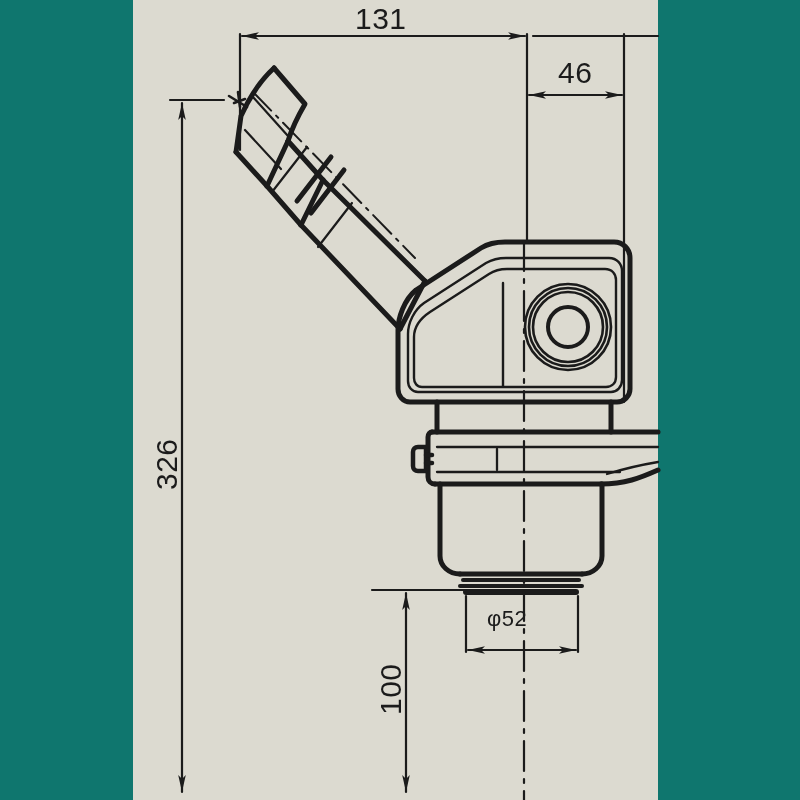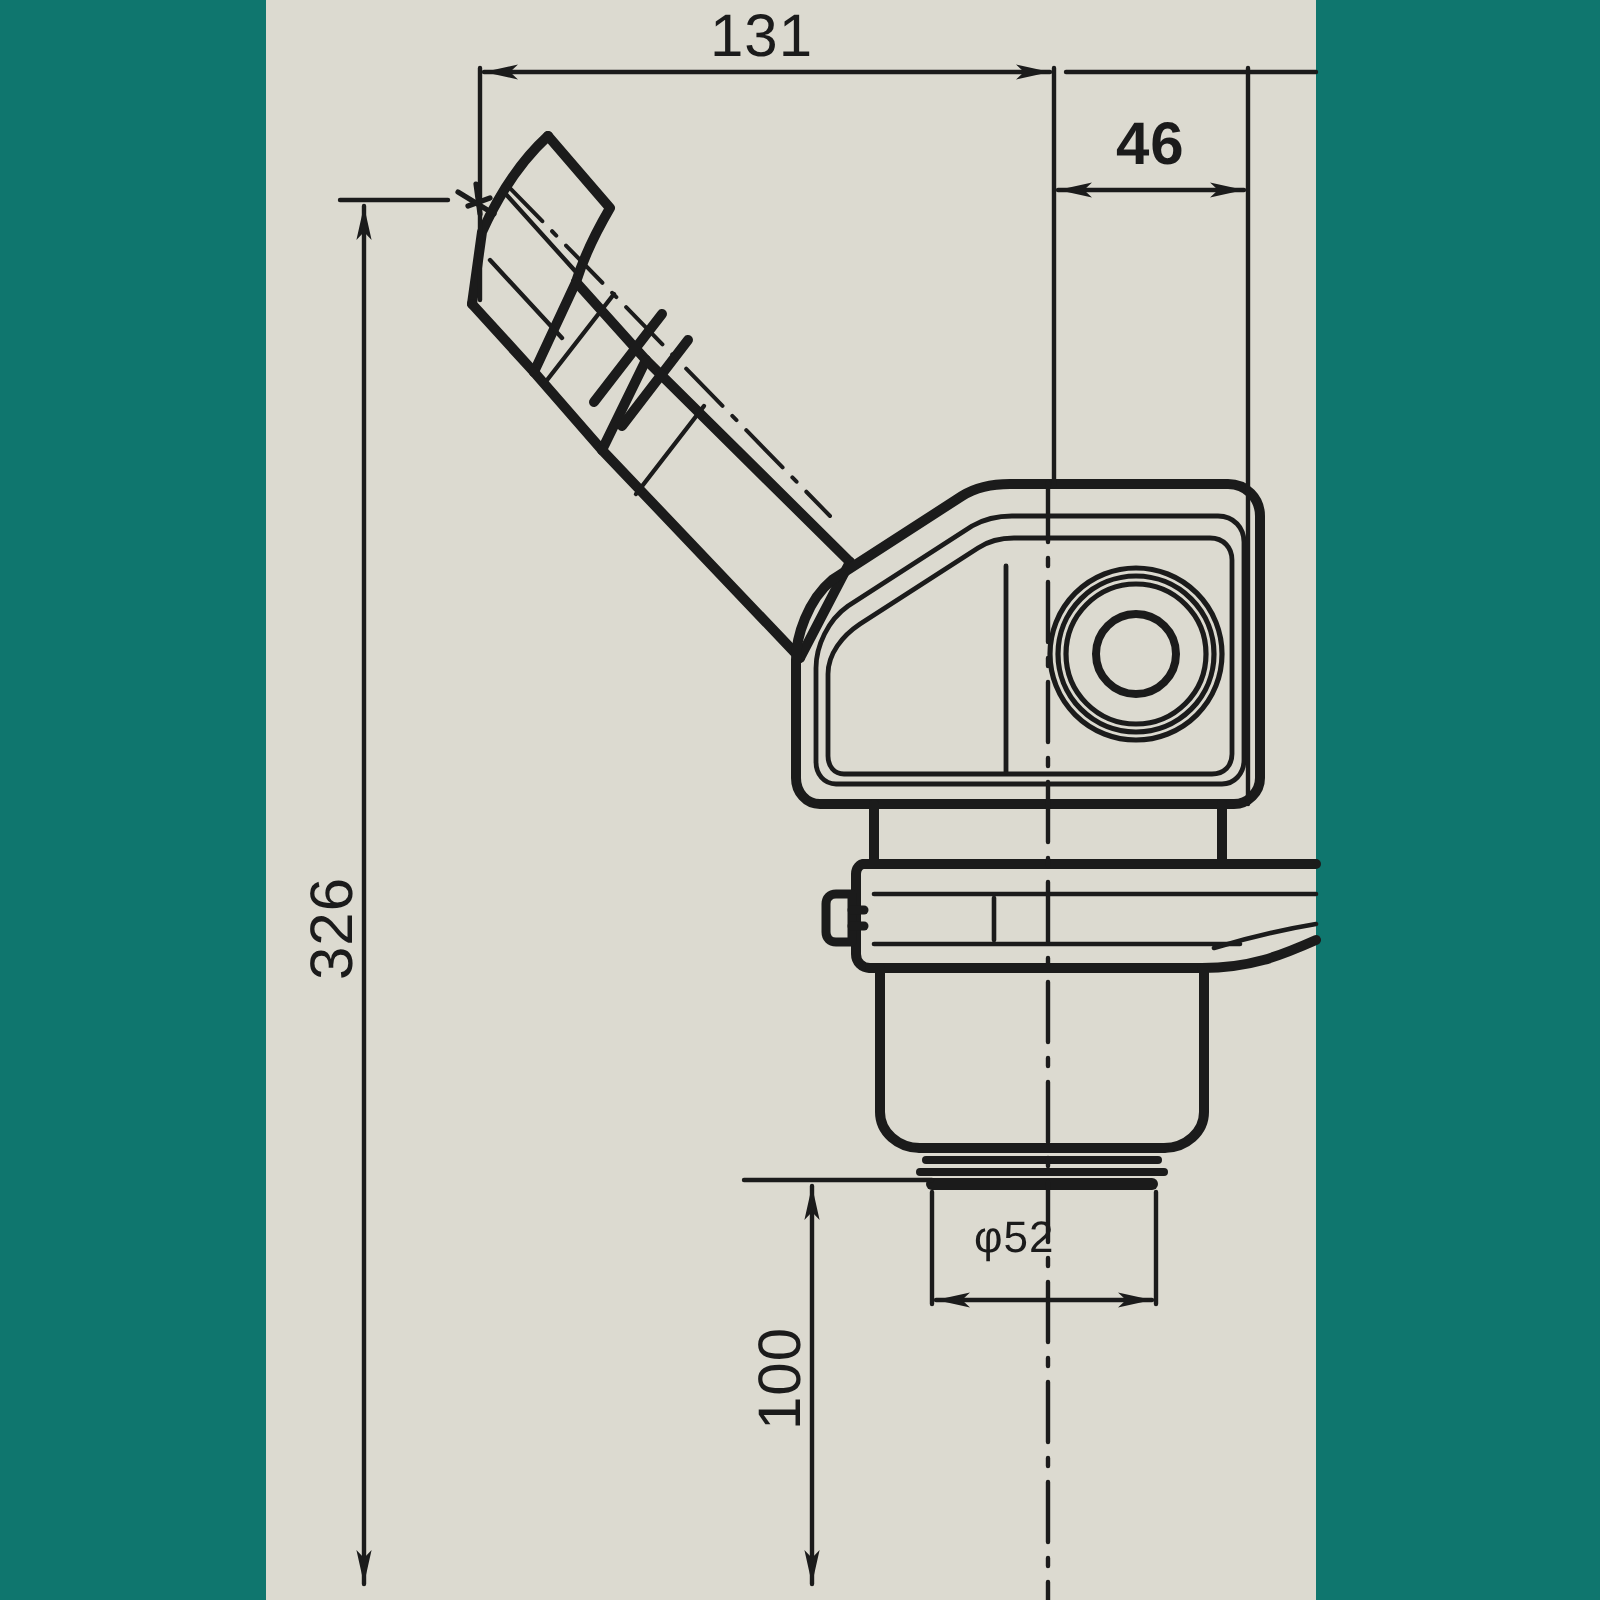--- a/index.html
+++ b/index.html
@@ -222,21 +222,21 @@
         <path d="M466,596 L466,652"></path>
         <path d="M578,596 L578,652"></path>
         <path d="M468,650 L576,650" marker-start="url(#arrL)" marker-end="url(#arrR)"></path>
       </g>
 
     </g>
   </svg>
 
   <div class="dim-text" style="left:355px; top:4px;">131</div>
 
-  <div class="dim-text" style="left:558px; top:58px;font-weight:bold;">46</div>
+  <div class="dim-text" style="left:558px; top:58px;">46</div>
 
   <div class="dim-text rot90" style="left:152px; top:490px;">326</div>
 
   <div class="dim-text rot90" style="left:376px; top:715px;">100</div>
 
   <div class="dim-text" style="left:487px; top:608px; font-size:22px;">φ52</div>
 
 </div>
 
 </body></html>

